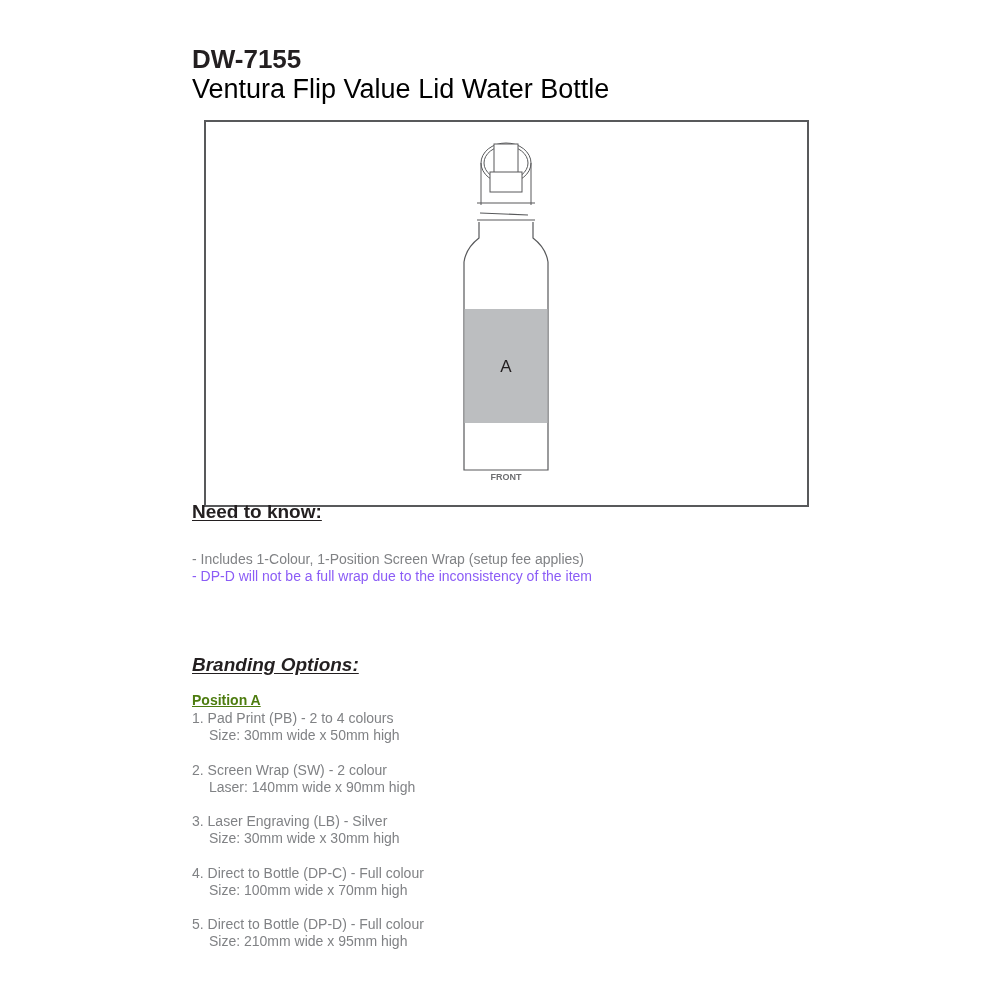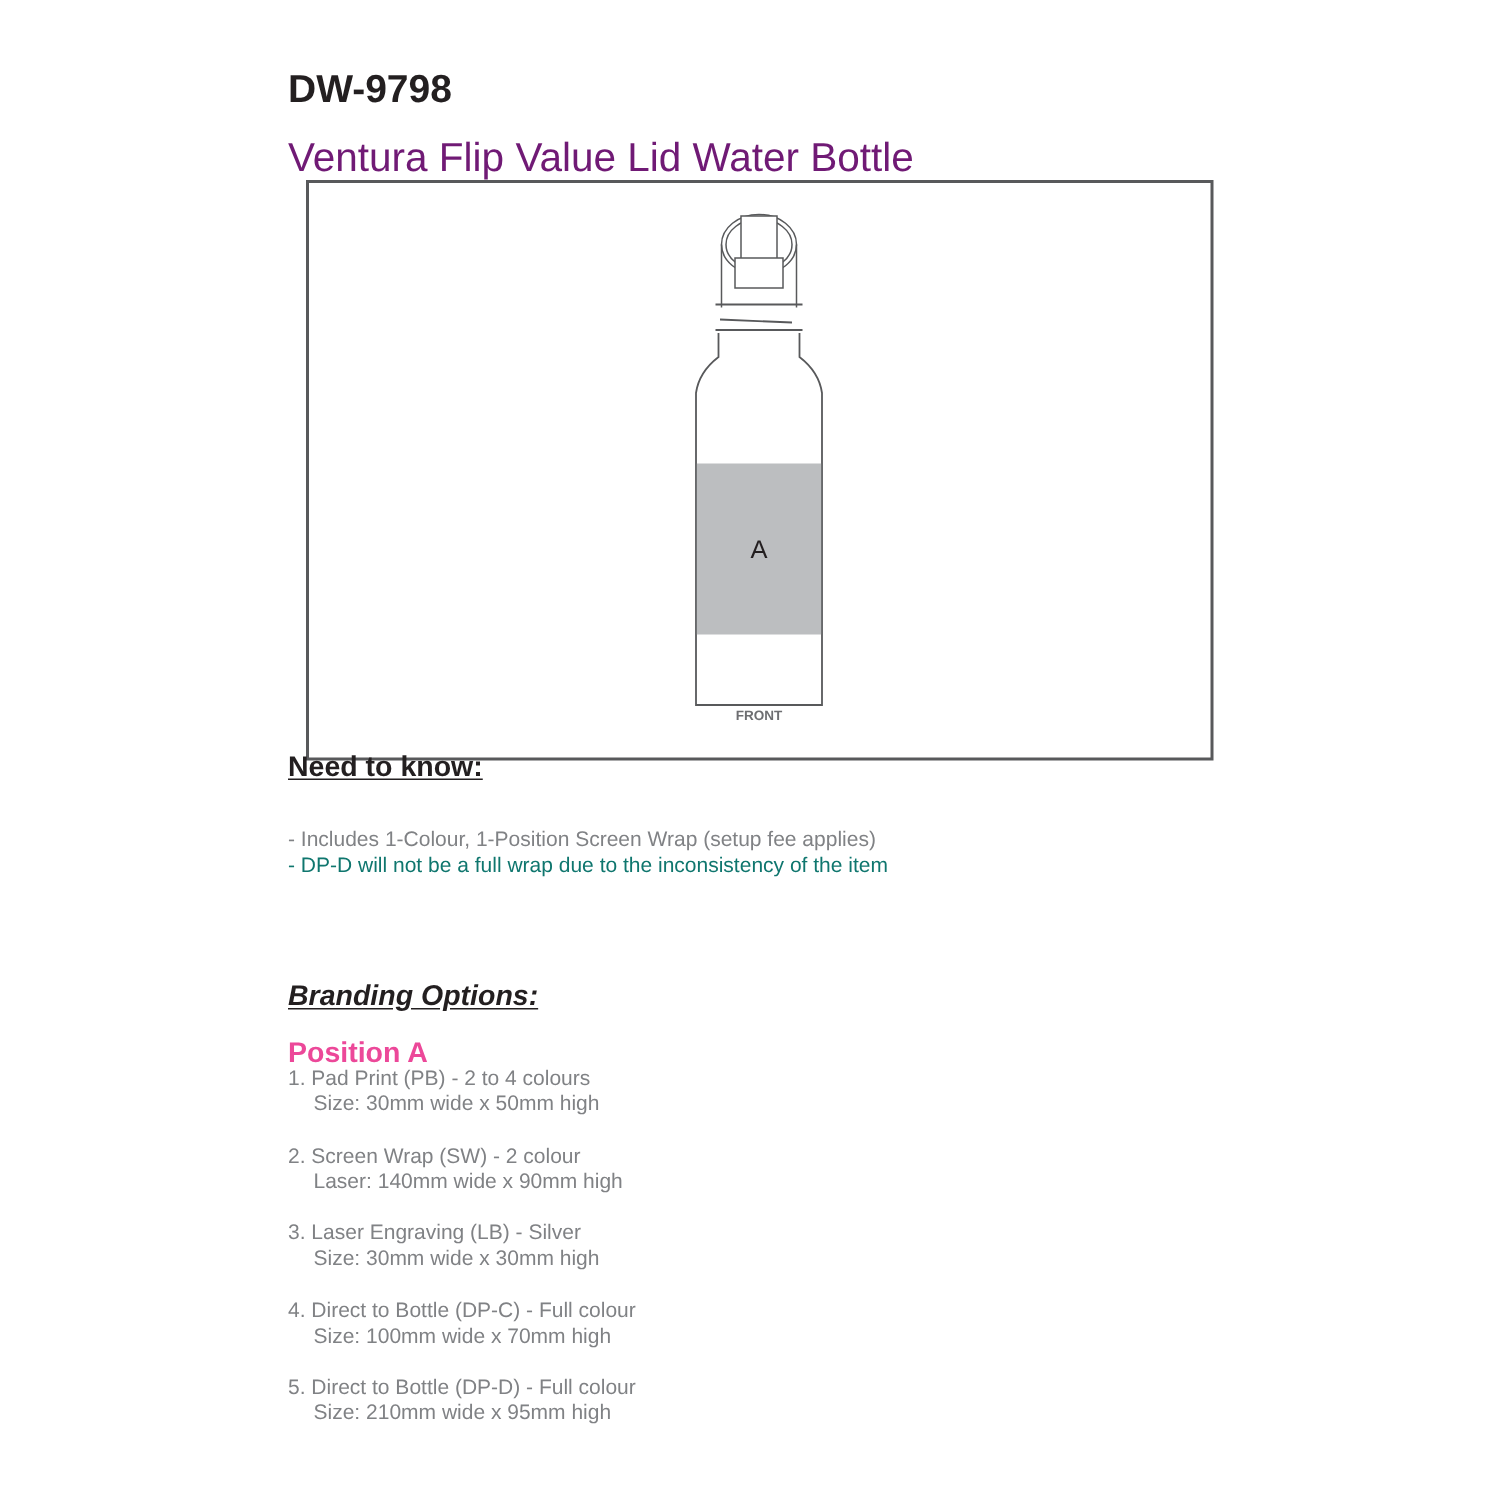--- a/index.html
+++ b/index.html
@@ -1,33 +1,33 @@
 <!DOCTYPE html>
 <html><head>
   <meta charset="utf-8">
   <style>
     html, body { margin: 0; padding: 0; background: #ffffff; }
     body { width: 1000px; height: 1000px; position: relative; font-family: "Liberation Sans", sans-serif; overflow: hidden; }
     .code { position: absolute; left: 192px; top: 44px; font-size: 26px; font-weight: bold; color: #231f20; letter-spacing: 0px; }
-    .title { position: absolute; left: 192px; top: 90px; font-size: 27px; color: #701a75; }
+    .title { position: absolute; left: 192px; top: 74px; font-size: 27px; color: #000000; }
     .frame { position: absolute; left: 204px; top: 120px; width: 601px; height: 383px; border: 2px solid #58595b; box-sizing: content-box; }
     .bottle { position: absolute; left: 450px; top: 138px; width: 110px; height: 340px; }
     .front { position: absolute; left: 506px; top: 472px; transform: translateX(-50%); font-size: 9px; font-weight: bold; color: #6d6e71; }
     .zone-label { position: absolute; left: 506px; top: 357px; transform: translateX(-50%); font-size: 17px; color: #231f20; }
     .h2 { position: absolute; left: 192px; font-size: 19px; font-weight: bold; color: #231f20; text-decoration: underline; text-underline-offset: 2px; }
     .note { position: absolute; left: 192px; font-size: 14px; color: #808285; }
-    .note.red { color: #0f766e; }
-    .pos { position: absolute; left: 192px; top: 692px; font-size: 19px; font-weight: bold; color: #ec4899; }
+    .note.red { color: #8b5cf6; }
+    .pos { position: absolute; left: 192px; top: 692px; font-size: 14px; font-weight: bold; color: #4d7c0f; text-decoration: underline; }
     .opt { position: absolute; left: 192px; font-size: 14px; color: #808285; line-height: 17px; }
     .opt .size { padding-left: 17px; display: block; }
   </style>
 </head>
 <body>
 
-<div class="code">DW-9798</div>
+<div class="code">DW-7155</div>
 <div class="title">Ventura Flip Value Lid Water Bottle</div>
 
 <div class="frame"></div>
 
 <svg class="bottle" viewBox="450 138 110 340" xmlns="http://www.w3.org/2000/svg">
 
   <ellipse cx="506" cy="163" rx="25" ry="20" fill="none" stroke="#58595b" stroke-width="1"></ellipse>
   <ellipse cx="506" cy="163" rx="22" ry="17" fill="none" stroke="#58595b" stroke-width="1"></ellipse>
 
   <rect x="494" y="144" width="24" height="30" fill="#ffffff" stroke="#58595b" stroke-width="1"></rect>

